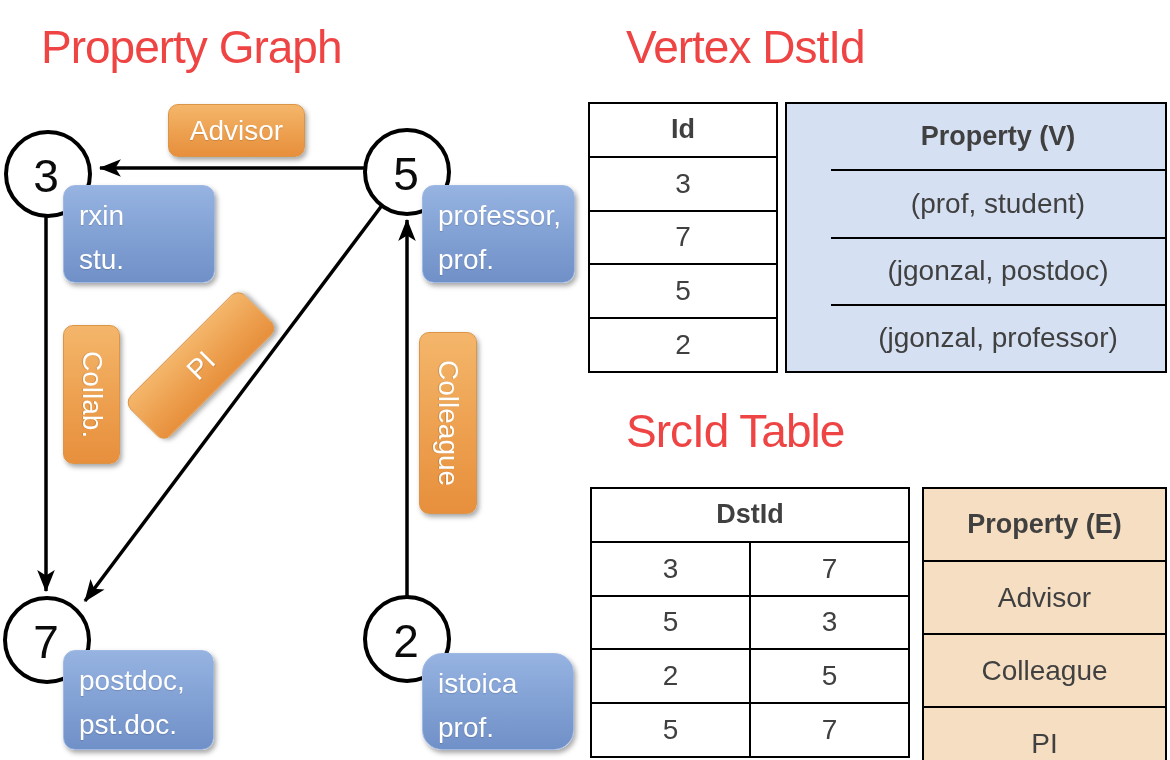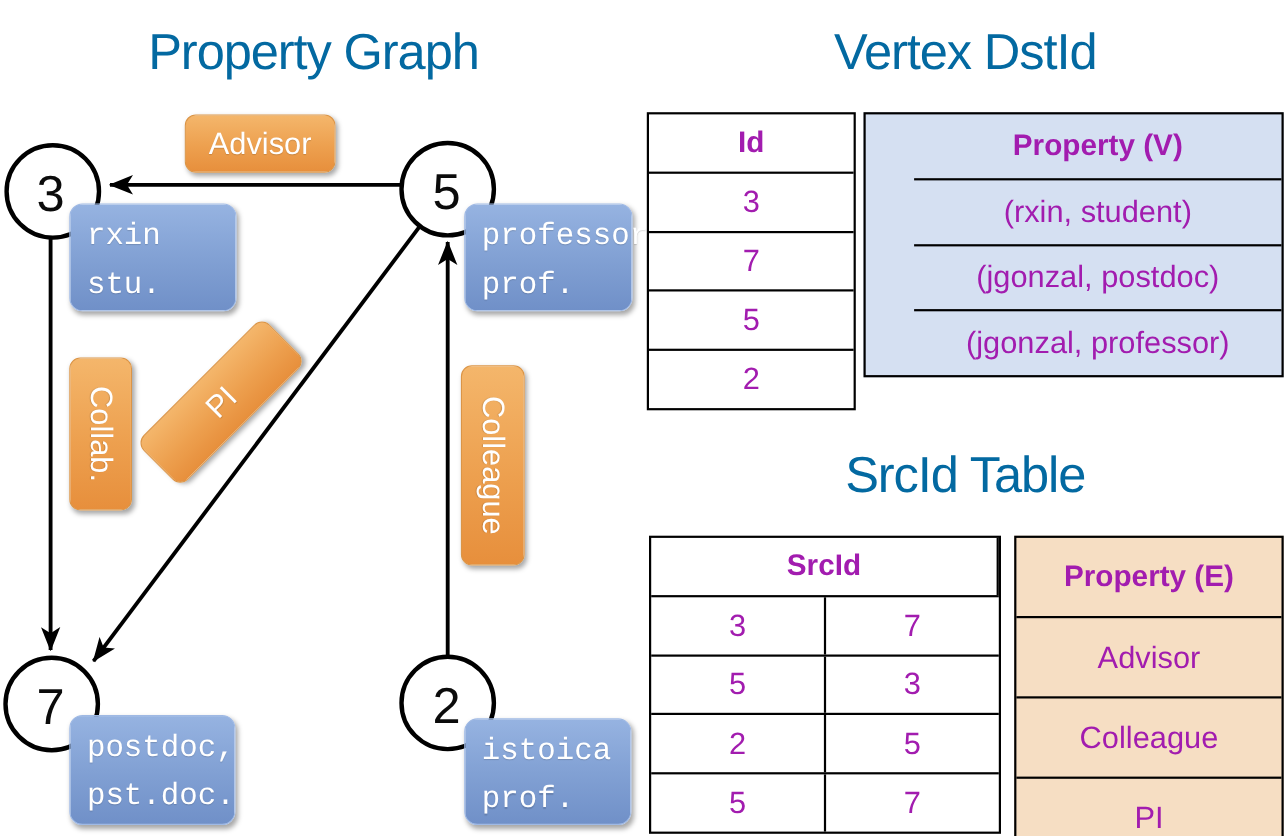--- a/index.html
+++ b/index.html
@@ -1,22 +1,22 @@
 <!DOCTYPE html>
 <html><head>
 <meta charset="utf-8">
 <style>
   html,body { margin:0; padding:0; background:#ffffff; }
   .slide {
     position:relative; width:1170px; height:760px; background:#ffffff;
     font-family:"Liberation Sans", sans-serif; overflow:hidden;
   }
   .big-title {
-    position:absolute; text-align:center; color:#0369a1;
-    font-size:46px; font-weight:400; letter-spacing:-1px; white-space:nowrap;
+    position:absolute; color:#ef4444;
+    font-size:46px; font-weight:400; letter-spacing:-1px; white-space:nowrap;margin-left:41px;
   }
   #graph-title  { left:0px;   top:20px;  width:570px; }
   #vertex-title { left:585px; top:20px;  width:585px; }
   #edge-title   { left:585px; top:404px; width:585px; }
 
   svg.graph-layer { position:absolute; left:0; top:0; }
 
   
   .obox {
     position:absolute; border-radius:10px; color:#ffffff;
@@ -29,33 +29,32 @@
   .vtext { writing-mode:vertical-rl; }
 
   
   .bbox {
     position:absolute; border-radius:12px; color:#ffffff;
     background:linear-gradient(180deg,#96B3E1 0%,#82A1D4 50%,#7090C8 100%);
     border:1px solid #9FB9E4;
     box-shadow:2px 3px 5px rgba(0,0,0,0.35);
     font-size:28px; line-height:44px; padding:8px 0 0 15px;
     text-shadow:0 1px 1px rgba(0,0,0,0.15);
-    font-family:Liberation Mono, monospace;
   }
 
   
   .ttable {
     position:absolute; border:2.5px solid #000; background:#fff;
     display:flex; flex-direction:column; box-sizing:border-box;
   }
   .trow { flex:1; display:flex; }
   .trow + .trow { border-top:2px solid #000; }
   .tcell {
     flex:1; display:flex; align-items:center; justify-content:center;
-    font-size:28px; color:#a21caf; white-space:nowrap;
+    font-size:28px; color:#404040; white-space:nowrap;
   }
   .tcell.hdr { font-weight:700; font-size:27px; }
   .tcell.colline { border-right:2px solid #000; }
   #vt-prop { background:#D5E0F2; }
   #et-prop { background:#F6DEC3; }
 </style>
 </head>
 <body>
 
 <div class="slide">
@@ -97,21 +96,21 @@
     <div>stu.</div>
   </div>
   <div class="bbox" style="left:422px;top:185px;width:136px;height:88px;">
     <div>professor,</div>
     <div>prof.</div>
   </div>
   <div class="bbox" style="left:63px;top:650px;width:134px;height:90px;">
     <div>postdoc,</div>
     <div>pst.doc.</div>
   </div>
-  <div class="bbox" style="left:422px;top:653px;width:135px;height:87px;">
+  <div class="bbox" style="left:422px;top:653px;width:135px;height:87px;border-radius:20px;">
     <div>istoica</div>
     <div>prof.</div>
   </div>
 
   <div id="vt-id" class="ttable" style="left:588px;top:102px;width:190px;height:271px;">
     <div class="trow">
         <div class="tcell hdr">Id</div>
       </div>
     <div class="trow">
         <div class="tcell">3</div>
@@ -120,38 +119,38 @@
         <div class="tcell">7</div>
       </div>
     <div class="trow">
         <div class="tcell">5</div>
       </div>
     <div class="trow">
         <div class="tcell">2</div>
       </div>
   </div>
 
-  <div id="vt-prop" class="ttable" style="left:785px;top:102px;width:382px;height:241px;padding-left:44px;">
+  <div id="vt-prop" class="ttable" style="left:785px;top:102px;width:382px;height:271px;padding-left:44px;">
     <div class="trow">
         <div class="tcell hdr">Property (V)</div>
       </div>
     <div class="trow">
-        <div class="tcell">(rxin, student)</div>
+        <div class="tcell">(prof, student)</div>
       </div>
     <div class="trow">
         <div class="tcell">(jgonzal, postdoc)</div>
       </div>
     <div class="trow">
         <div class="tcell">(jgonzal, professor)</div>
       </div>
   </div>
 
   <div id="et-ids" class="ttable" style="left:590px;top:487px;width:320px;height:271px;">
     <div class="trow">
-      <div class="tcell hdr colline">SrcId</div>
+      <div class="tcell hdr">DstId</div>
     </div>
     <div class="trow">
       <div class="tcell colline">3</div>
       <div class="tcell">7</div>
     </div>
     <div class="trow">
       <div class="tcell colline">5</div>
       <div class="tcell">3</div>
     </div>
     <div class="trow">

